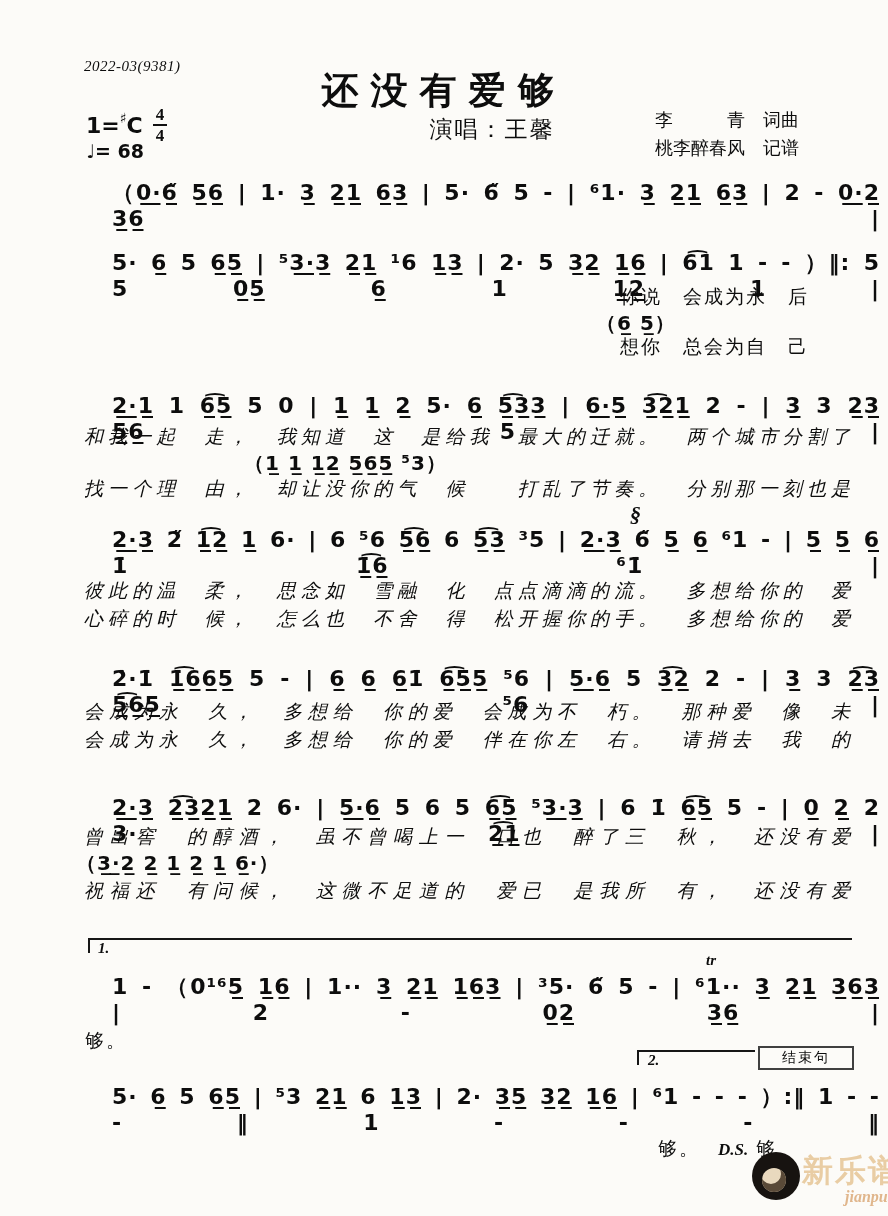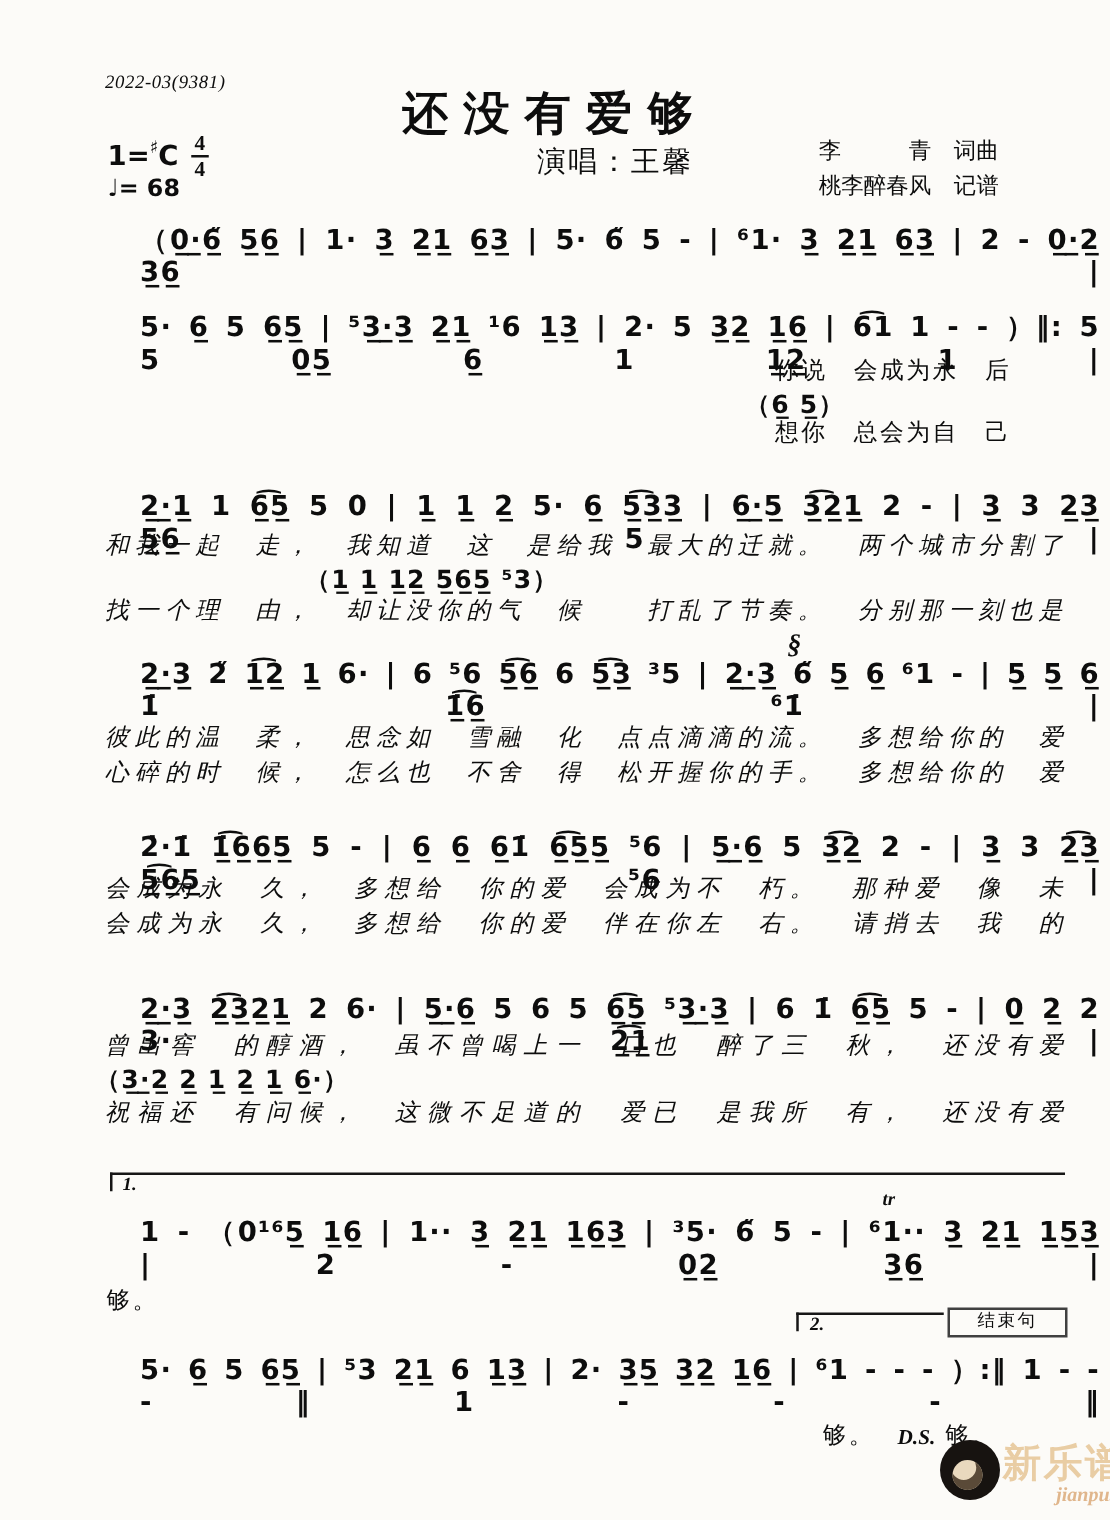--- a/index.html
+++ b/index.html
@@ -84,21 +84,21 @@
 <div class="abs lyric lyr-just" style="top:729px">会成为永　久，　多想给　你的爱　伴在你左　右。　请捎去　我　的</div>
 
 <div class="abs music" style="top:795px">2̲·̲3̲ 2̲͡3̲2̲1̲ 2 6· | 5̲·̲6̲ 5 6 5 6̲͡5̲ ⁵3̲·̲3̲ | 6 1̇ 6̲͡5̲ 5 - | 0̲ 2̲ 2 3· 2̲͡1̲ |</div>
 <div class="abs lyric lyr-just" style="top:826px">曾出窖　的醇酒，　虽不曾喝上一　口也　醉了三　秋，　还没有爱</div>
 <div class="abs paren" style="left:76px;top:850px">（3̲·̲2̲ 2̲ 1̲ 2̲ 1̲ 6̲·）</div>
 <div class="abs lyric lyr-just" style="top:880px">祝福还　有问候，　这微不足道的　爱已　是我所　有，　还没有爱</div>
 
 <div class="abs bracket" style="left:88px;top:938px;width:762px"></div>
 <div class="abs volta-label" style="left:98px;top:940px">1.</div>
 <div class="abs trill" style="left:706px;top:952px">tr</div>
-<div class="abs music" style="top:974px">1 - （0¹⁶5̲ 1̲6̲ | 1·· 3̲ 2̲1̲ 1̲6̲3̲ | ³5· 6̋ 5 - | ⁶1·· 3̲ 2̲1̲ 1̲5̲3̲ | 2 - 0̲2̲ 3̲6̲ |</div>
+<div class="abs music" style="top:974px">1 - （0¹⁶5̲ 1̲6̲ | 1·· 3̲ 2̲1̲ 1̲6̲3̲ | ³5· 6̋ 5 - | ⁶1·· 3̲ 2̲1̲ 3̲6̲3̲ | 2 - 0̲2̲ 3̲6̲ |</div>
 <div class="abs lyric" style="left:85px;top:1030px">够。</div>
 
 <div class="abs bracket" style="left:637px;top:1050px;width:116px"></div>
 <div class="abs volta-label" style="left:648px;top:1052px">2.</div>
 <div class="abs codabox" style="left:758px;top:1046px;width:92px">结束句</div>
 <div class="abs music" style="top:1084px">5· 6̲ 5 6̲5̲ | ⁵3 2̲1̲ 6 1̲3̲ | 2· 3̲5̲ 3̲2̲ 1̲6̲ | ⁶1 - - - ）:‖ 1 - - - ‖ 1 - - - ‖</div>
 <div class="abs lyric" style="left:658px;top:1138px">够。</div>
 <div class="abs ds" style="left:718px;top:1140px">D.S.</div>
 <div class="abs lyric" style="left:756px;top:1138px">够。</div>
 

